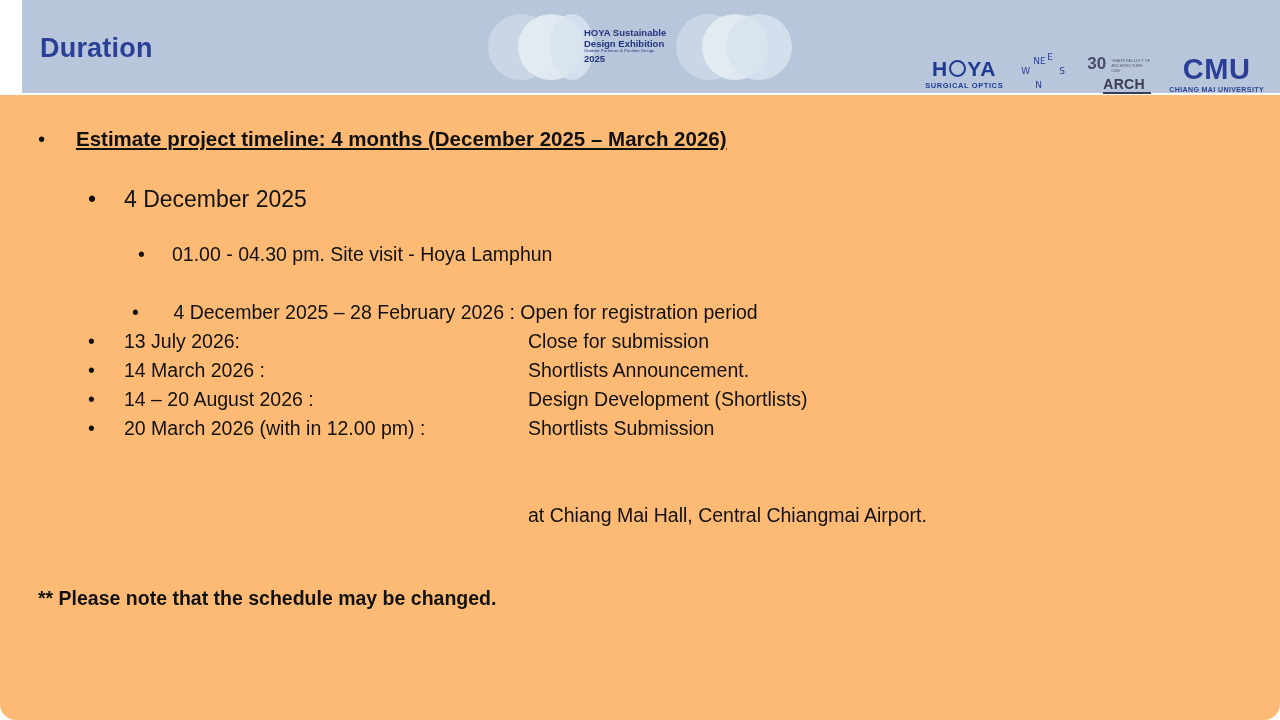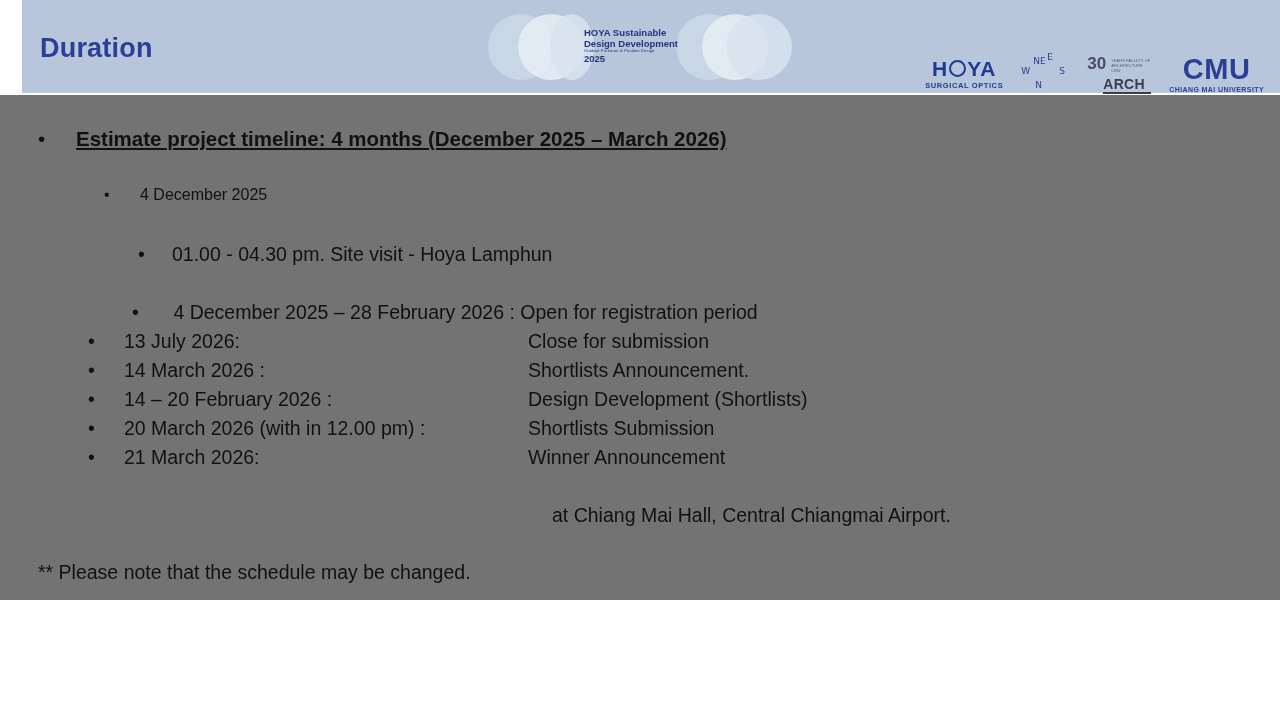--- a/index.html
+++ b/index.html
@@ -9,22 +9,23 @@
   body {
     width: 1280px;
     height: 720px;
     background: #ffffff;
     font-family: "Liberation Sans", sans-serif;
     overflow: hidden;
   }
   .slide {
     position: relative;
     width: 1280px;
-    height: 600px;
-    background: #737373;
+    height: 720px;
+    background: #fdba74;
+    border-radius: 16px;
   }
 
   
   .header {
     position: absolute;
     left: 0; top: 0;
     width: 1280px;
     height: 93px;
     background: #b7c6da;
     border-bottom: 2px solid #ffffff;
@@ -169,22 +170,22 @@
   }
   .lvl1 .mark { width: 38px; display: inline-block; }
   .lvl1 .txt {
     font-weight: bold;
     text-decoration: underline;
     font-size: 20.5px;
   }
 
   .lvl2 {
     position: absolute;
-    left: 104px;
-    font-size: 16px;
+    left: 88px;
+    font-size: 23px;
     color: #111111;
   }
   .lvl2 .mark { width: 36px; display: inline-block; }
 
   .lvl3 {
     position: absolute;
     left: 138px;
     font-size: 19.5px;
     color: #111111;
   }
@@ -228,21 +229,21 @@
 
     <div class="center-logo">
       <div class="lens l1"></div>
       <div class="lens l2"></div>
       <div class="lens l3"></div>
       <div class="lens l4"></div>
       <div class="lens l5"></div>
       <div class="lens l6"></div>
       <div class="logo-text">
         <div class="lt1">HOYA Sustainable</div>
-        <div class="lt2">Design Development</div>
+        <div class="lt2">Design Exhibition</div>
         <div class="lt3">Outdoor Furniture &amp; Pavilion Design</div>
         <div class="lt4">2025</div>
       </div>
     </div>
 
     <div class="right-logos">
       <div class="hoya-logo">
         <div class="hoya-word">
           <span>H</span><span class="o-dot"></span><span>YA</span>
         </div>
@@ -292,30 +293,27 @@
 
     <div class="date-row" style="top:237px;">
       <span class="mark">•</span><span class="date-cell">13 July 2026:</span><span class="desc-cell">Close for submission</span>
     </div>
 
     <div class="date-row" style="top:266px;">
       <span class="mark">•</span><span class="date-cell">14 March 2026 :</span><span class="desc-cell">Shortlists Announcement.</span>
     </div>
 
     <div class="date-row" style="top:295px;">
-      <span class="mark">•</span><span class="date-cell">14 – 20 February 2026 :</span><span class="desc-cell">Design Development (Shortlists)</span>
+      <span class="mark">•</span><span class="date-cell">14 – 20 August 2026 :</span><span class="desc-cell">Design Development (Shortlists)</span>
     </div>
 
     <div class="date-row" style="top:324px;">
       <span class="mark">•</span><span class="date-cell">20 March 2026 (with in 12.00 pm) :</span><span class="desc-cell">Shortlists Submission</span>
     </div>
 
-    <div class="date-row" style="top:353px;">
-      <span class="mark">•</span><span class="date-cell">21 March 2026:</span><span class="desc-cell">Winner Announcement</span>
-    </div>
-
-
-    <div class="cont-line" style="top:411px;margin-left:24px;">at Chiang Mai Hall, Central Chiangmai Airport.</div>
-
-    <div class="note" style="top:468px;">**  Please note that the schedule may be changed.</div>
+
+
+    <div class="cont-line" style="top:411px;">at Chiang Mai Hall, Central Chiangmai Airport.</div>
+
+    <div class="note" style="top:494px;font-weight:bold;">**  Please note that the schedule may be changed.</div>
 
   </div>
 </div>
 
 </body></html>

